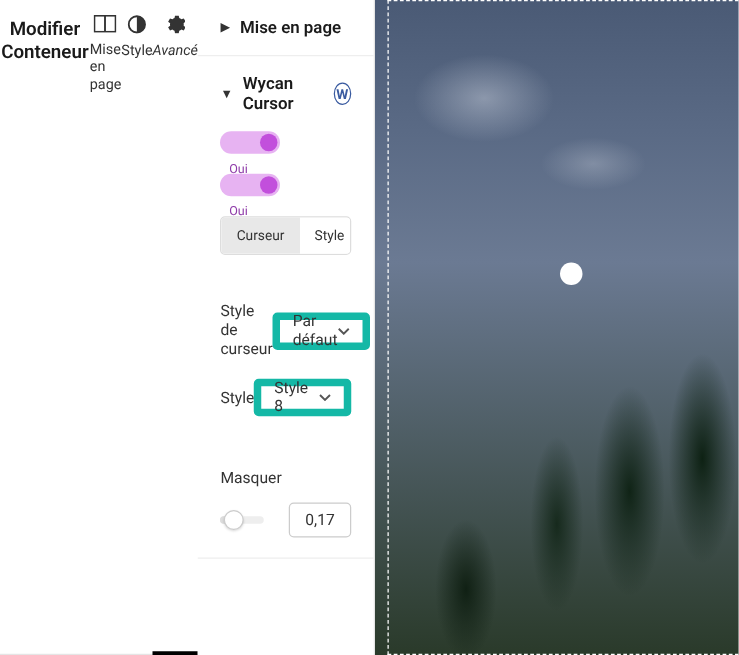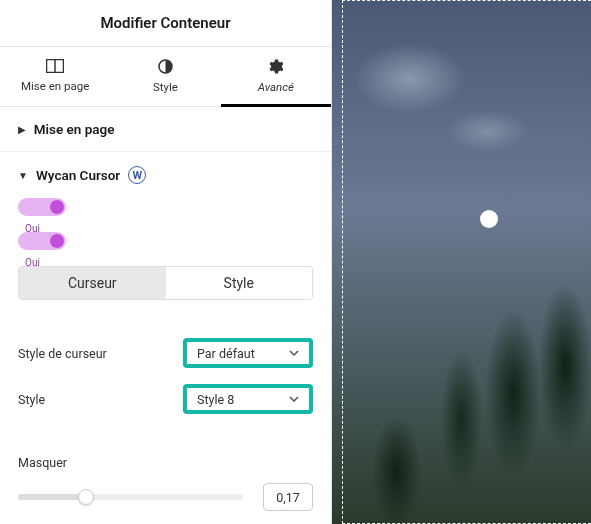--- a/index.html
+++ b/index.html
@@ -1,38 +1,38 @@
 <!DOCTYPE html>
 <html><head>
   <meta charset="utf-8">
   <style>
     * { margin: 0; padding: 0; box-sizing: border-box; font-family: -apple-system, BlinkMacSystemFont, "Segoe UI", Roboto, sans-serif; }
     body { display: flex; width: 591px; height: 524px; background: #fff; overflow: hidden; }
-    .panel { width: 332px; border-right: 1px solid #e5e5e5; display: flex; flex-direction: column; }
+    .panel { width: 300px; border-right: 1px solid #e5e5e5; display: flex; flex-direction: row; }
     .panel-title { font-size: 15px; font-weight: 600; text-align: center; padding: 14px 0; color: #1a1a1a; border-bottom: 1px solid #e5e5e5; }
     .tabs { display: flex; border-bottom: 1px solid #e5e5e5; }
     .tab { flex: 1; display: flex; flex-direction: column; align-items: center; padding: 12px 0 10px; cursor: pointer; gap: 6px; color: #333; }
     .tab.active { border-bottom: 3px solid #000; margin-bottom: -1px; font-style: italic; }
     .tab-label { font-size: 11.5px; }
     .sections { padding: 0 0 10px; overflow-y: auto; }
     .section { border-bottom: 1px solid #eee; }
     .section-header { display: flex; align-items: center; padding: 14px 18px; cursor: pointer; gap: 8px; }
     .section-title { font-size: 13.5px; font-weight: 600; color: #1a1a1a; }
     .caret { font-size: 10px; color: #333; }
     .w-badge { width: 18px; height: 18px; border-radius: 50%; border: 1.5px solid #3a5ba0; display: inline-flex; align-items: center; justify-content: center; font-size: 11px; font-weight: 700; color: #3a5ba0; }
     .section-body { padding: 0 18px 16px; display: flex; flex-direction: column; gap: 16px; }
     .row { display: flex; align-items: center; justify-content: space-between; }
     .row-label { font-size: 12.5px; color: #333; }
     .toggle { position: relative; width: 48px; height: 18px; border-radius: 10px; background: #e7b3f2; cursor: pointer; display: flex; align-items: center; }
     .toggle-text { font-size: 10px; color: #8e3aa8; position: absolute; left: 7px; margin-top: 42px; }
     .toggle-knob { position: absolute; right: 2px; width: 14px; height: 14px; border-radius: 50%; background: #c24fdc; }
     .seg { display: flex; border: 1px solid #ddd; border-radius: 4px; overflow: hidden; }
-    .seg-btn { flex: 1; text-align: center; padding: 8px 12px; font-size: 14px; color: #333; cursor: pointer; background: #fff; }
+    .seg-btn { flex: 1; text-align: center; padding: 8px 12px; font-size: 11px; color: #333; cursor: pointer; background: #fff; }
     .seg-btn.active { background: #e8e8e8; }
-    .select { width: 130px; height: 30px; border: 4px solid #14b8a6; border-radius: 4px; display: flex; align-items: center; justify-content: space-between; padding: 0 10px; font-size: 12.5px; color: #333; cursor: pointer; background: #fff; }
+    .select { width: 130px; height: 30px; border: 6px solid #14b8a6; border-radius: 4px; display: flex; align-items: center; justify-content: space-between; padding: 0 10px; font-size: 12.5px; color: #333; cursor: pointer; background: #fff; }
     .slider-row { display: flex; align-items: center; gap: 20px; }
     .slider { position: relative; flex: 1; height: 6px; background: #eee; border-radius: 3px; cursor: pointer; }
     .slider-fill { position: absolute; left: 0; top: 0; bottom: 0; width: 30%; background: #ddd; border-radius: 3px; }
     .slider-thumb { position: absolute; left: 30%; top: 50%; transform: translate(-50%, -50%); width: 16px; height: 16px; border-radius: 50%; background: #fff; border: 1px solid #ccc; box-shadow: 0 1px 2px rgba(0,0,0,0.15); }
     .num-input { width: 50px; height: 28px; border: 1px solid #ccc; border-radius: 4px; text-align: center; font-size: 12.5px; color: #333; }
     .preview { flex: 1; position: relative; background: linear-gradient(180deg, #4a5a75 0%, #5a6a85 20%, #6b7a93 40%, #2a3a2a 100%); overflow: hidden; }
     .preview::before { content: ''; position: absolute; inset: 0; background:
       radial-gradient(ellipse 80px 50px at 30% 15%, rgba(220,225,235,0.4), transparent 70%),
       radial-gradient(ellipse 60px 30px at 60% 25%, rgba(210,215,225,0.3), transparent 70%),
       radial-gradient(ellipse 40px 120px at 70% 75%, rgba(10,30,15,0.9), transparent 70%),

